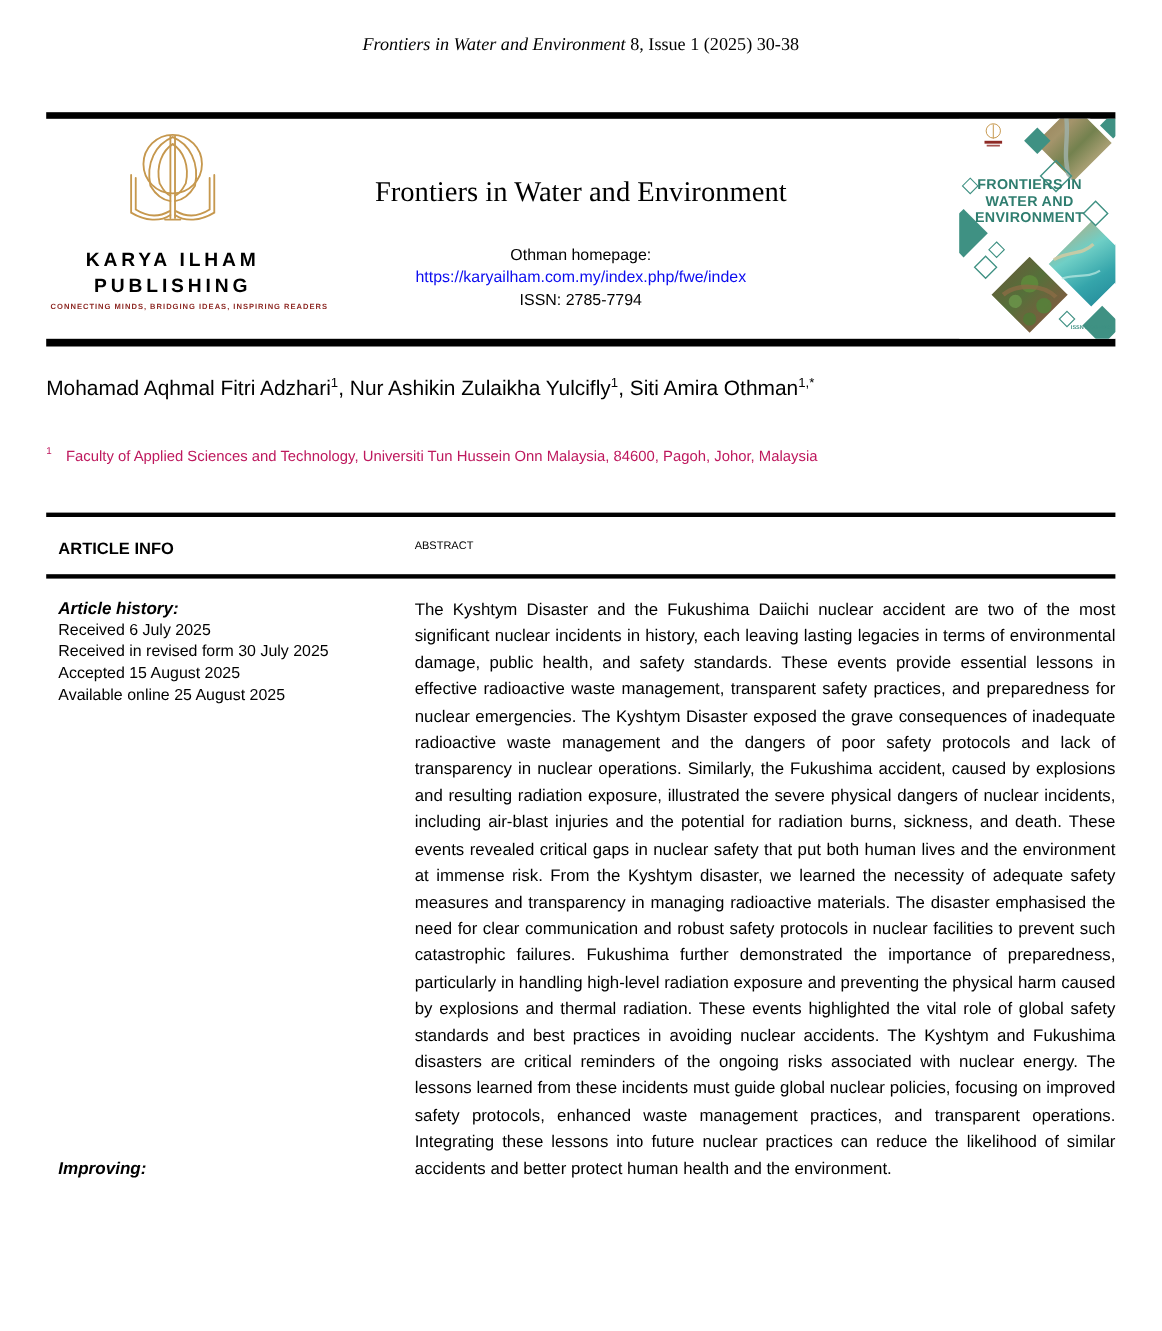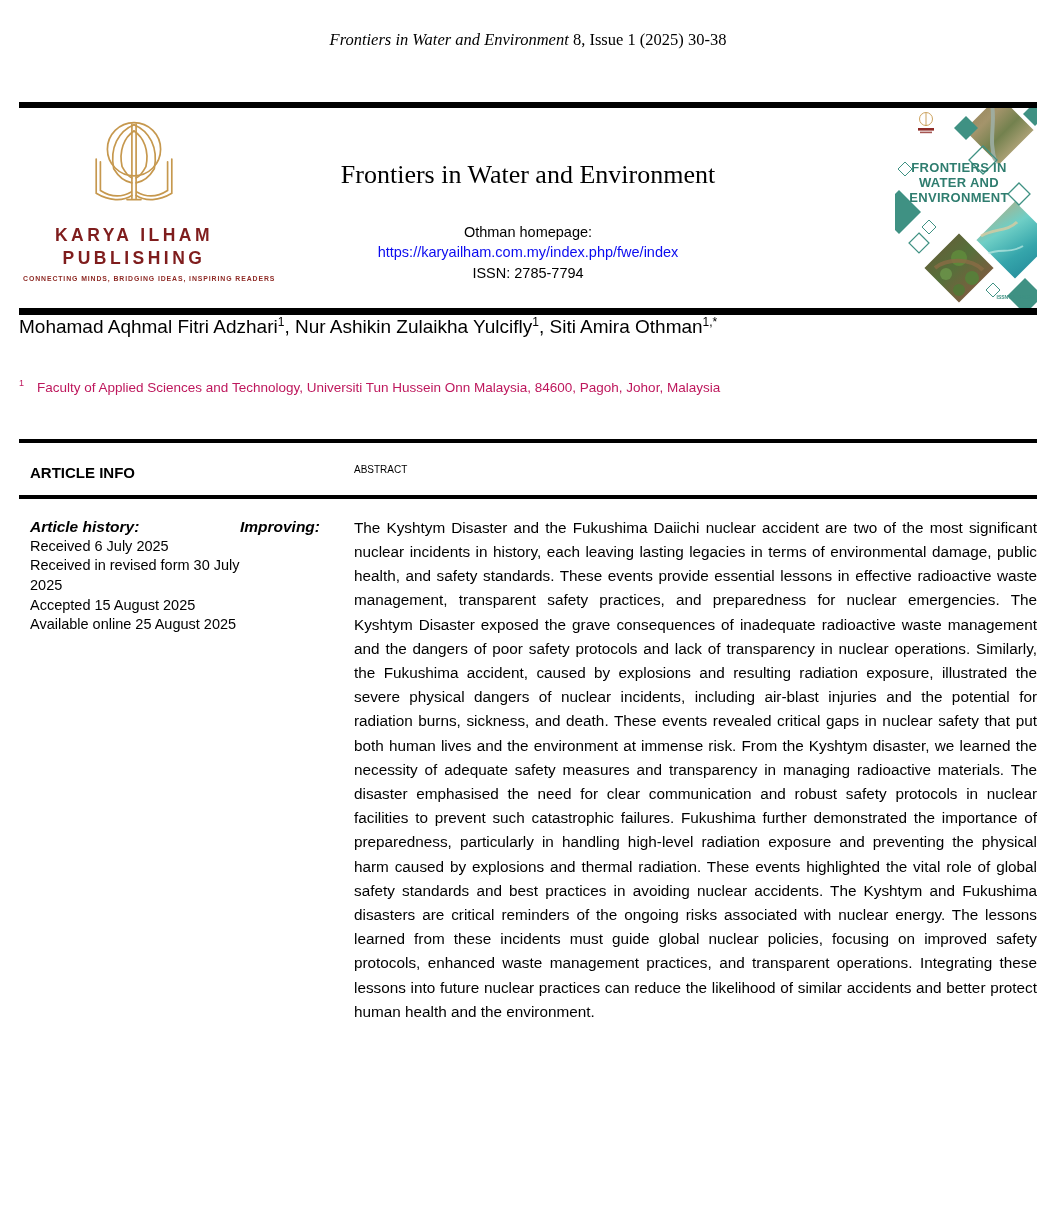--- a/index.html
+++ b/index.html
@@ -1,53 +1,53 @@
 <!DOCTYPE html>
 <html><head>
 <meta charset="utf-8">
 <style>
   html,body{margin:0;padding:0;background:#fff;}
   body{width:1056px;height:1210px;font-family:"Liberation Sans",sans-serif;color:#000;position:relative;overflow:hidden;}
-  .page{padding:0 19px;}
+  .page{padding:0 42px;}
 
   .journal-ref{padding-top:30px;text-align:center;font-family:"Liberation Serif",serif;font-size:16.5px;line-height:20px;}
   .journal-ref .it{font-style:italic;}
 
   .bar{background:#000;}
   .bar-top{height:6px;margin-top:52px;}
   .bar-mid{height:7px;}
 
   .masthead{position:relative;height:200px;}
   .logo-block{position:absolute;left:4px;top:6px;width:222px;text-align:center;}
-  .logo-name{font-size:17.5px;font-weight:bold;letter-spacing:3.5px;color:#7f1d1d;line-height:1.3;margin-top:2px;}
+  .logo-name{font-size:17.5px;font-weight:bold;letter-spacing:3.5px;color:#000000;line-height:1.3;margin-top:2px;}
   .logo-tagline{font-size:6.9px;font-weight:bold;letter-spacing:0.9px;color:#8E2A25;margin-top:5px;white-space:nowrap;}
 
   .mast-center{position:absolute;left:0;right:0;top:0;text-align:center;}
   .mast-title{font-family:"Liberation Serif",serif;font-size:26px;margin-top:52px;}
   .homepage-label{font-size:14.5px;margin-top:32px;line-height:20px;}
   .homepage-url{font-size:14.5px;color:#0B0BEF;line-height:20px;text-decoration:none;display:inline-block;}
   .mast-issn{font-size:14.5px;line-height:20px;margin-top:1px;}
 
   .cover{position:absolute;right:0;top:0;width:142px;height:200px;}
 
   .article-title{font-size:26px;line-height:37px;letter-spacing:-0.4px;margin-top:30px;color:#060606;}
-  .authors{font-size:19px;}
+  .authors{font-size:19px;margin-top:26px;}
   .authors sup{font-size:12px;}
   .affiliation{font-size:13.5px;margin-top:40px;color:#be185d;}
   .affiliation sup{font-size:9px;}
   .affiliation .aff-text{margin-left:13px;}
 
   .rule{height:4px;background:#000;}
   .rule-a{margin-top:44px;}
   .info-headers{display:flex;padding:21px 0 14px 0;}
   .ih-left{width:335px;box-sizing:border-box;padding-left:11px;font-weight:bold;font-size:15px;}
   .ih-right{flex:1;font-weight:normal;font-size:10px;}
 
   .info-body{display:flex;padding-top:17px;padding-bottom:12px;}
-  .left-col{width:335px;box-sizing:border-box;padding-left:11px;padding-right:34px;display:flex;flex-direction:row;justify-content:space-between;}
+  .left-col{width:335px;box-sizing:border-box;padding-left:11px;padding-right:34px;display:flex;flex-direction:column;justify-content:space-between;}
   .history-label,.keywords-label{font-weight:bold;font-style:italic;font-size:15.5px;line-height:21px;}
   .history-line{font-size:14.5px;line-height:19.6px;}
   .keywords-block{padding-bottom:2px;}
   .keywords-text{font-size:15px;line-height:22.5px;margin-top:4px;}
   .abstract{flex:1;font-size:15.3px;line-height:24.2px;text-align:justify;min-height:532px;}
 </style>
 </head>
 <body>
 
 <div class="page">

